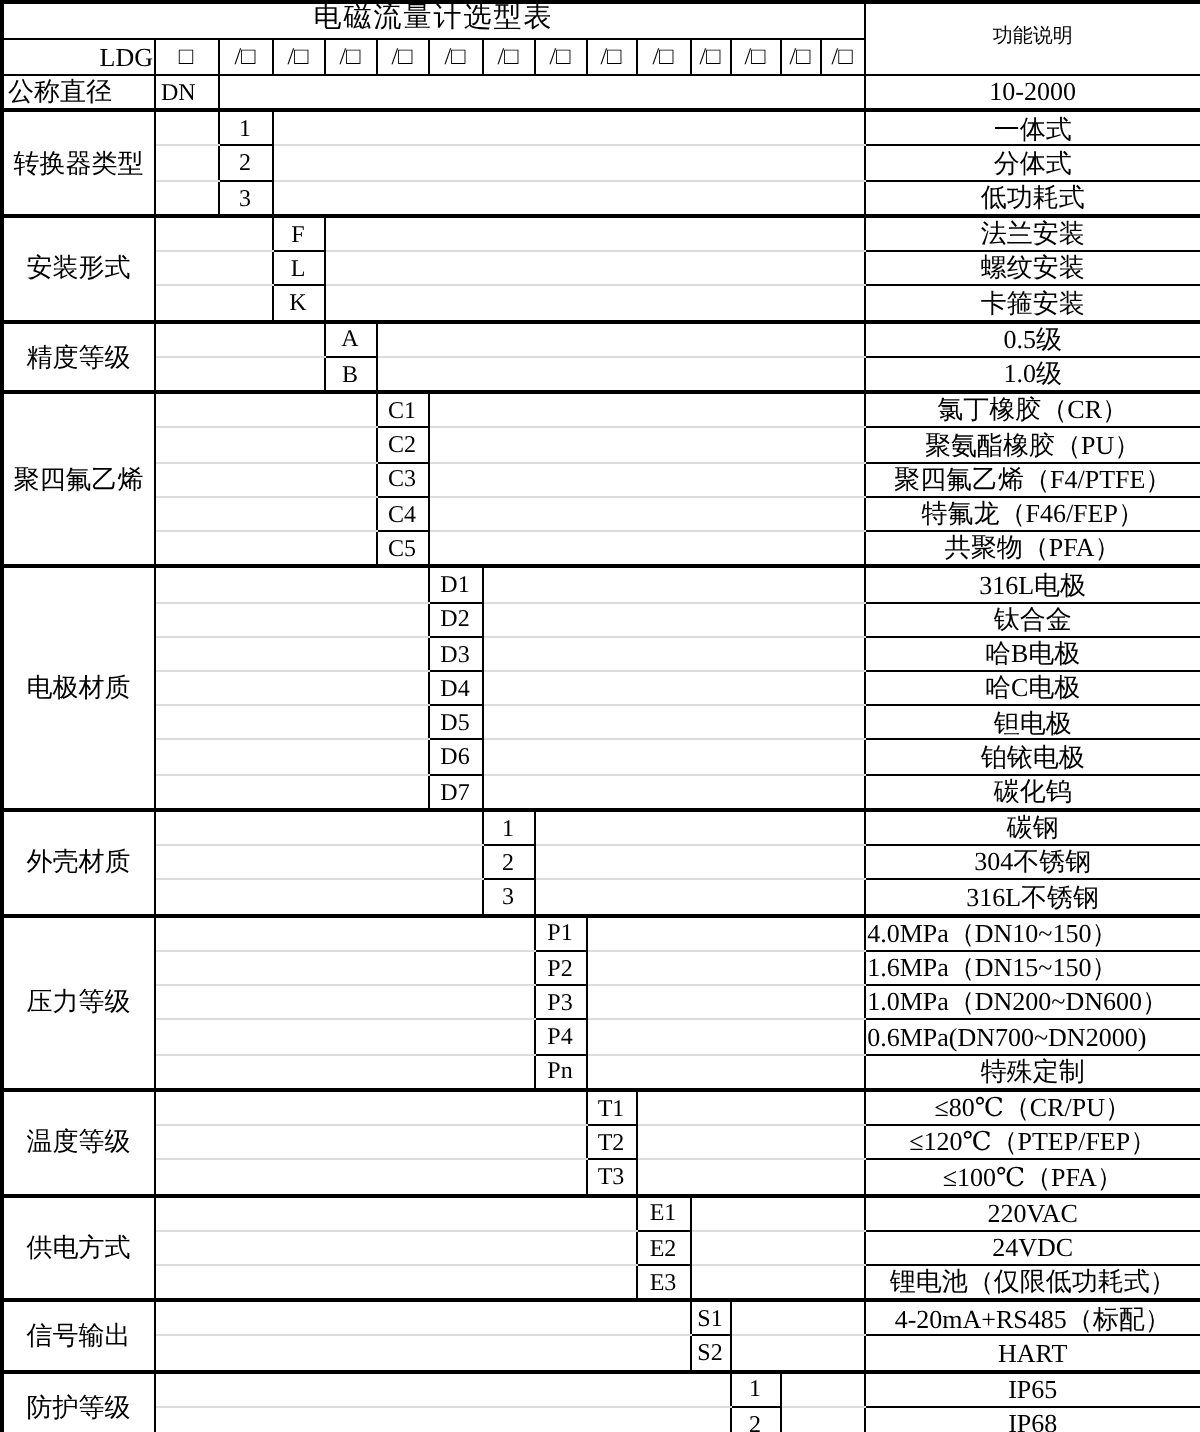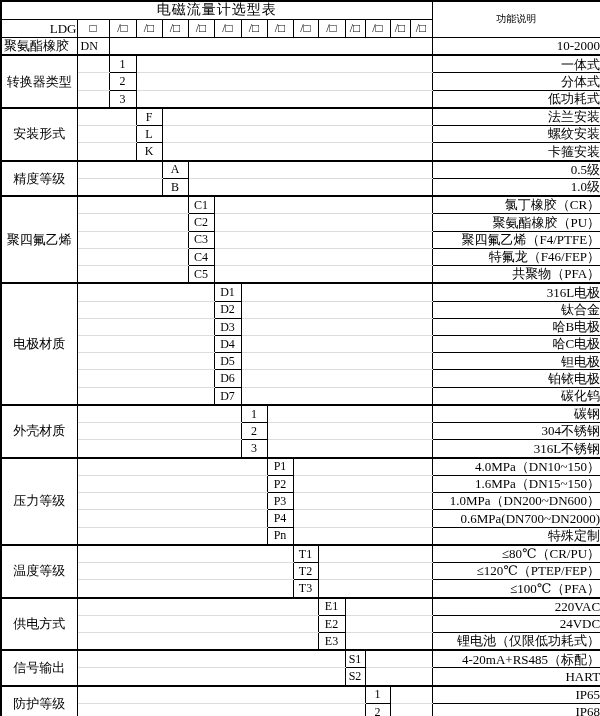--- a/index.html
+++ b/index.html
@@ -17,22 +17,22 @@
   .b{border:1px solid #000;}
   .mid{border-top:1px solid #dcdcdc;border-bottom:1px solid #dcdcdc;border-left:none;border-right:none;}
   tr.sep td{border-top:2px solid #000;}
   .title{font-size:14px;letter-spacing:1px;margin-left:20px;}
   .fh{font-size:10px;}
   .ldg{text-align:right;padding-left:9px;}
   .bx{font-size:12px;}
   .code{font-size:12px;}
   .labL{text-align:left;padding-left:2px;}
   .codeL{text-align:left;padding-left:3px;margin-left:32px;}
-  .desc{font-size:13px;text-align:right;}
-  .desc.l{text-align:right;padding-left:1px;}
+  .desc{font-size:13px;}
+  .desc.l{text-align:left;padding-left:1px;}
 </style>
 </head>
 <body>
 
 <div class="wrap">
 <table>
   <colgroup>
     <col style="width:76px">
         <col style="width:32px">
         <col style="width:27px">
@@ -69,21 +69,21 @@
     <td class="b bx">/□</td>
     <td class="b bx">/□</td>
     <td class="b bx">/□</td>
     <td class="b bx">/□</td>
     <td class="b bx">/□</td>
     <td class="b bx">/□</td>
     <td class="b bx">/□</td>
   </tr>
 
   <tr>
-    <td class="b lab labL">聚氨酯橡胶</td>
+    <td class="b lab labL">公称直径</td>
     <td class="b code codeL">DN</td>
     <td class="mid" colspan="13"></td>
     <td class="b desc">10-2000</td>
   </tr>
 
   <tr class="sep">
     <td class="b lab" rowspan="3">转换器类型</td>
     <td class="mid"></td>
     <td class="b code">1</td>
     <td class="mid" colspan="12"></td>

